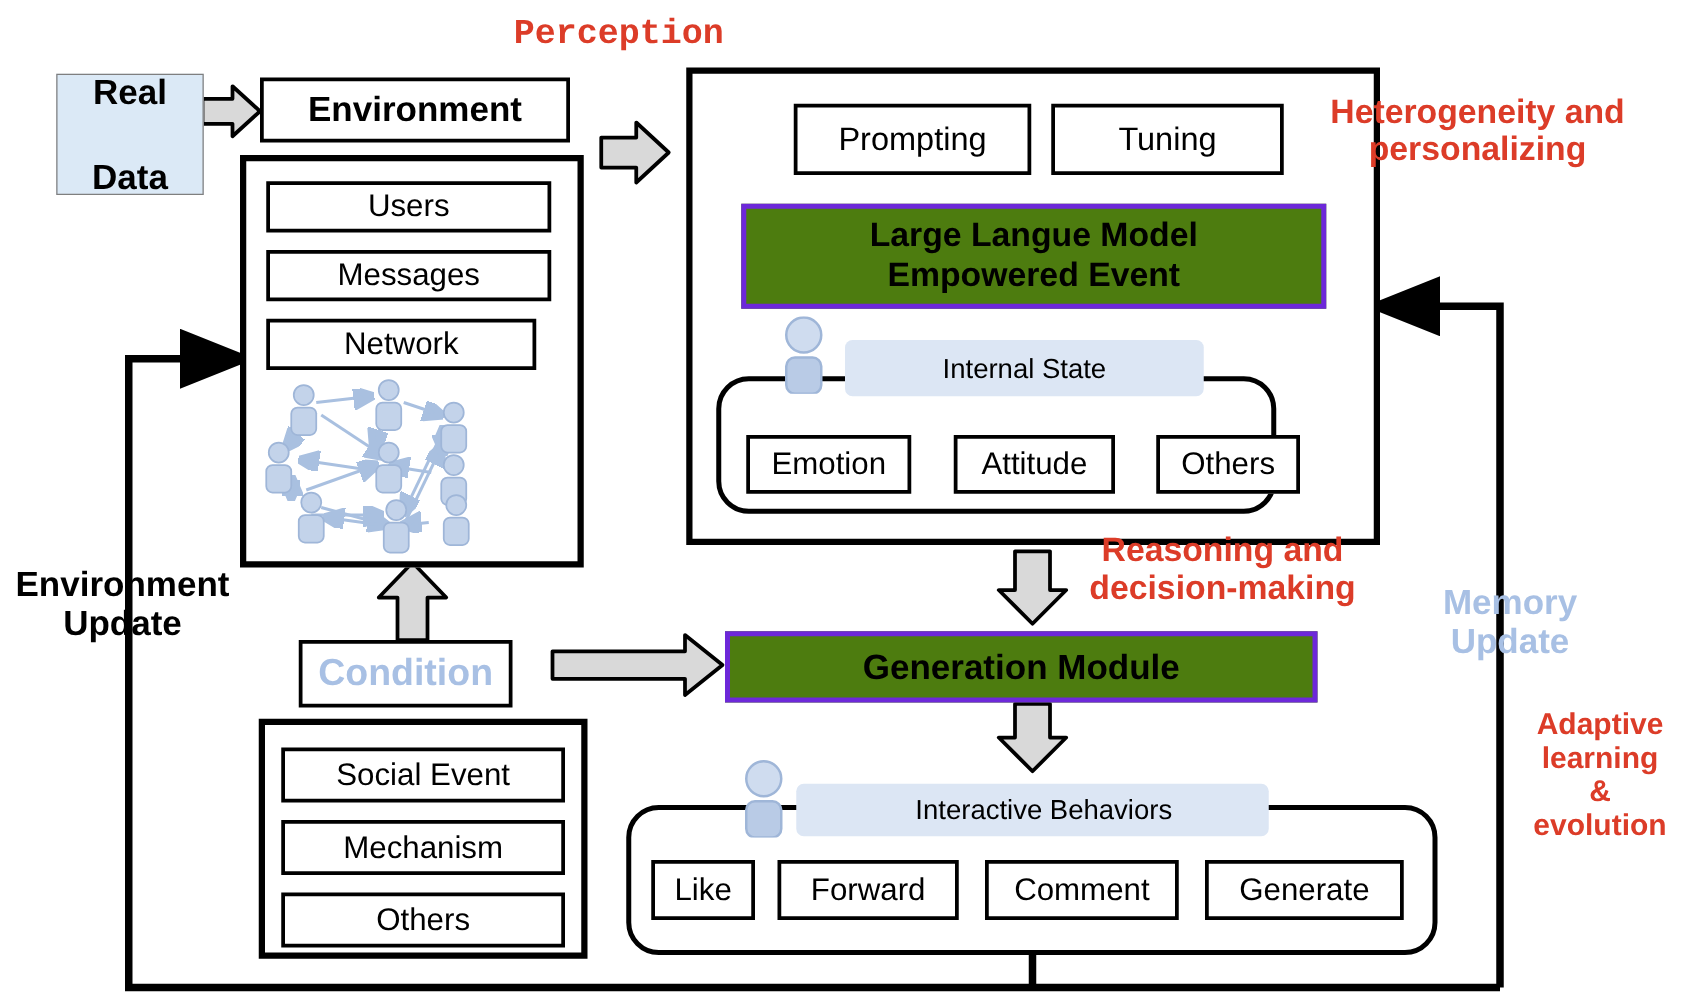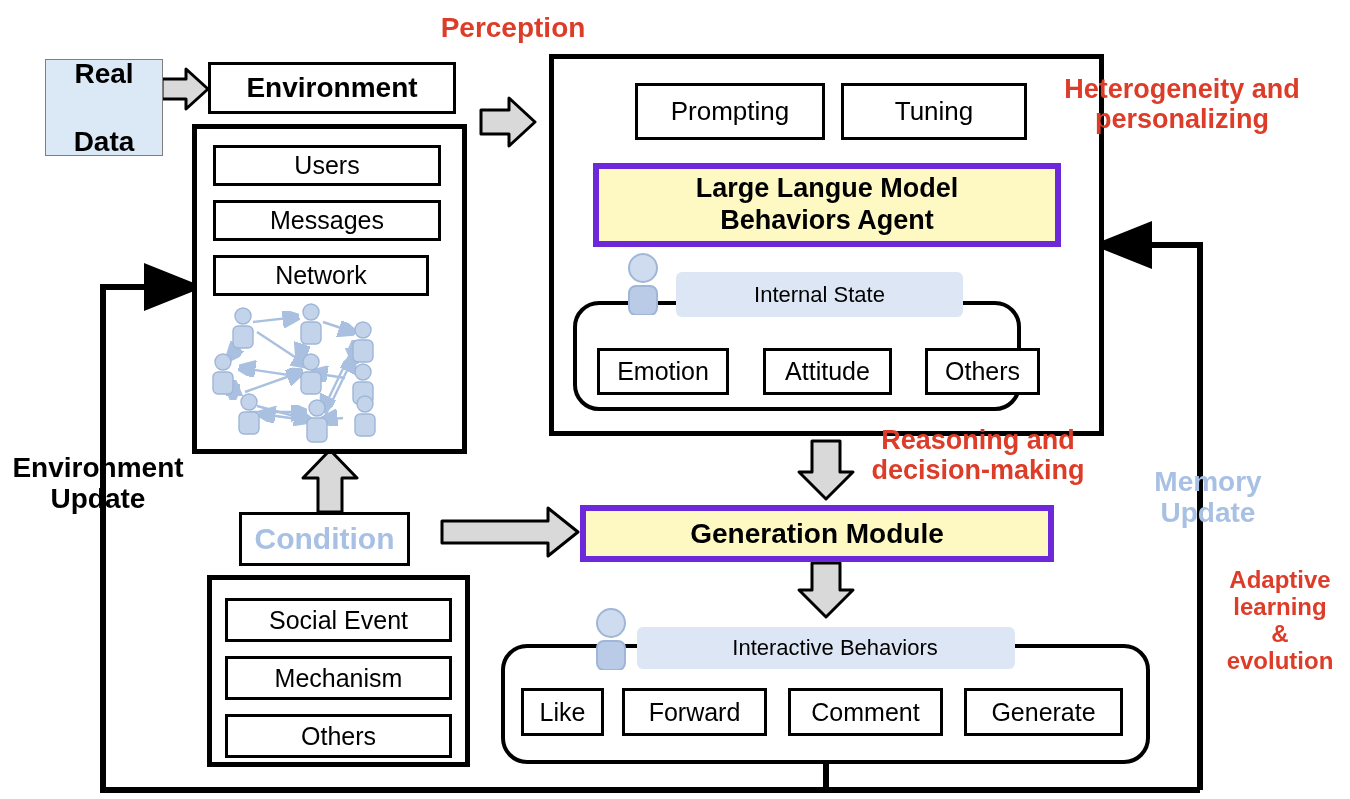--- a/index.html
+++ b/index.html
@@ -15,21 +15,21 @@
     display:flex;align-items:center;justify-content:center;
     text-align:center;color:#000;
     font-family:"Liberation Sans",sans-serif;
     font-size:25px;line-height:1.05;
   }
   .box.bold{font-weight:bold;}
 
   
   .bluebox{
     position:absolute;box-sizing:border-box;
-    background:#fef9c3;border:6px solid #6d28d9;
+    background:#4d7c0f;border:4px solid #6d28d9;
     display:flex;align-items:center;justify-content:center;
     text-align:center;font-weight:bold;color:#000;
     font-family:"Liberation Sans",sans-serif;
   }
   .bluefill{
     position:absolute;box-sizing:border-box;
     background:#dce6f4;border:none;border-radius:6px;
     display:flex;align-items:center;justify-content:center;
     text-align:center;color:#000;
     font-family:"Liberation Sans",sans-serif;font-size:22px;
@@ -201,21 +201,21 @@
 
   <div class="box" style="left:635px;top:83px;width:190px;height:57px;font-size:26px;">
     <span>Prompting</span>
   </div>
   <div class="box" style="left:841px;top:83px;width:186px;height:57px;font-size:26px;">
     <span>Tuning</span>
   </div>
 
   <div class="bluebox" style="left:593px;top:163px;width:468px;height:84px;flex-direction:column;font-size:27px;line-height:1.18;">
     <span>Large Langue Model</span>
-    <span>Behaviors Agent</span>
+    <span>Empowered Event</span>
   </div>
 
   <div class="roundbox" style="left:573px;top:301px;width:448px;height:110px;"></div>
 
   <div class="bluefill" style="left:676px;top:272px;width:287px;height:45px;">
     <span>Internal State</span>
   </div>
 
   <svg class="abs" style="left:618px;top:253px;width:50px;height:62px;" viewBox="0 0 50 62">
     <circle cx="25" cy="15" r="14" fill="#cfdcef" stroke="#9fb6d8" stroke-width="2"></circle>
@@ -269,21 +269,21 @@
   <div class="box" style="left:622px;top:688px;width:145px;height:48px;font-size:25px;">
     <span>Forward</span>
   </div>
   <div class="box" style="left:788px;top:688px;width:155px;height:48px;font-size:25px;">
     <span>Comment</span>
   </div>
   <div class="box" style="left:964px;top:688px;width:159px;height:48px;font-size:25px;">
     <span>Generate</span>
   </div>
 
-  <div class="redlbl" style="left:413px;top:12px;width:200px;font-size:28px;">
+  <div class="redlbl" style="left:395px;top:12px;width:200px;font-size:28px;font-family:Liberation Mono, monospace;">
     <span>Perception</span>
   </div>
 
   <div class="redlbl" style="left:1022px;top:74px;width:320px;font-size:27px;">
     <div>Heterogeneity and</div>
     <div>personalizing</div>
   </div>
 
   <div class="redlbl" style="left:848px;top:425px;width:260px;font-size:27px;">
     <div>Reasoning and</div>

